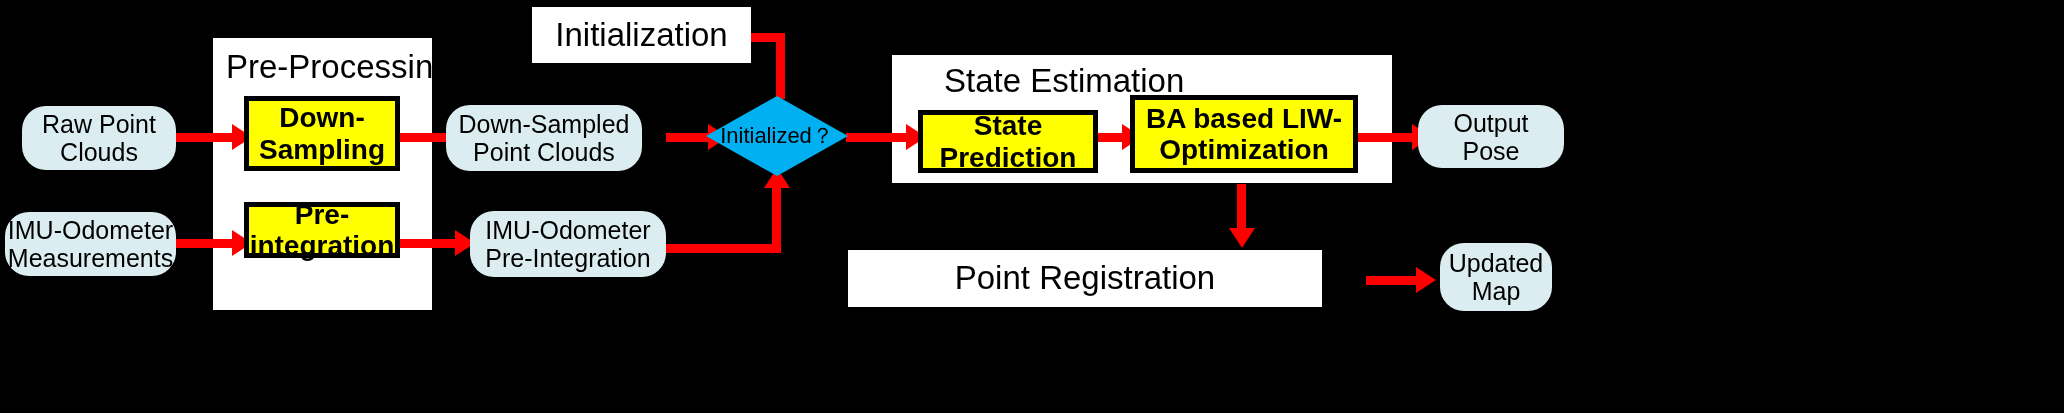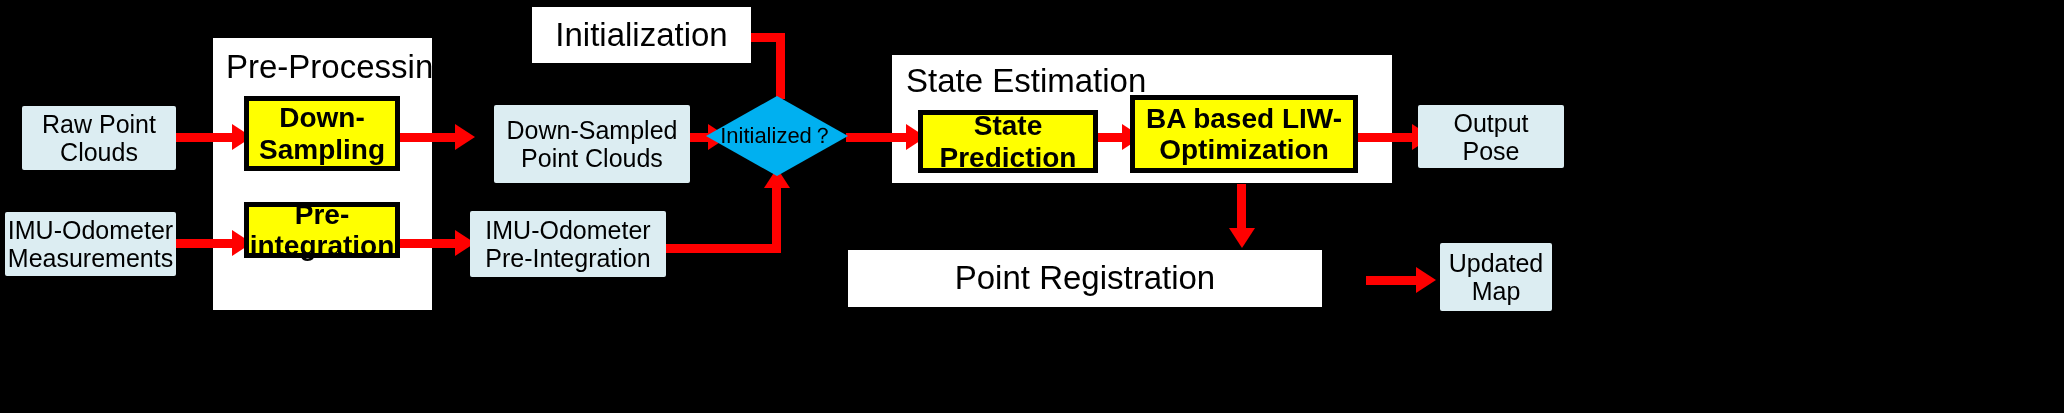--- a/index.html
+++ b/index.html
@@ -28,21 +28,21 @@
     justify-content: center;
     text-align: center;
     color: #000000;
     line-height: 1.12;
     white-space: pre-line;
   }
 
   
   .io {
     background: #dcedf2;
-    border-radius: 2px;
+    border-radius: 24px;
     font-size: 25px;
     padding: 4px 6px;
   }
 
   
   .proc {
     background: #ffff00;
     border: 5px solid #000000;
     font-size: 28px;
     font-weight: bold;
@@ -177,34 +177,34 @@
 Measurements</div>
 
   <div class="group-title" style="left:226px; top:48px;">Pre-Processing</div>
 
   <div class="node proc" style="left:244px; top:96px; width:156px; height:75px;">Down-
 Sampling</div>
 
   <div class="node proc" style="left:244px; top:202px; width:156px; height:56px;">Pre-
 integration</div>
 
-  <div class="node io" style="left:494px; top:105px; width:196px; height:78px;">Down-Sampled
+  <div class="node io" style="left:446px; top:105px; width:196px; height:66px;">Down-Sampled
 Point Clouds</div>
 
   <div class="node io" style="left:470px; top:211px; width:196px; height:66px;">IMU-Odometer
 Pre-Integration</div>
 
   <div class="node plain" style="left:490px; top:7px; width:219px; height:56px;margin-left:42px;">Initialization</div>
 
   <div class="diamond-wrap" style="left:706px; top:96px; width:142px; height:80px;">
     <div class="diamond-shape"></div>
     <div class="diamond-label">Initialized？</div>
   </div>
 
-  <div class="group-title" style="left:906px; top:62px;">State Estimation</div>
+  <div class="group-title" style="left:944px; top:62px;">State Estimation</div>
 
   <div class="node proc" style="left:918px; top:110px; width:180px; height:63px;">State Prediction</div>
 
   <div class="node proc" style="left:1130px; top:95px; width:228px; height:78px;">BA based LIW-
 Optimization</div>
 
   <div class="node plain" style="left:848px; top:250px; width:474px; height:57px;">Point Registration</div>
 
   <div class="node io" style="left:1440px; top:243px; width:112px; height:68px;">Updated
 Map</div>

